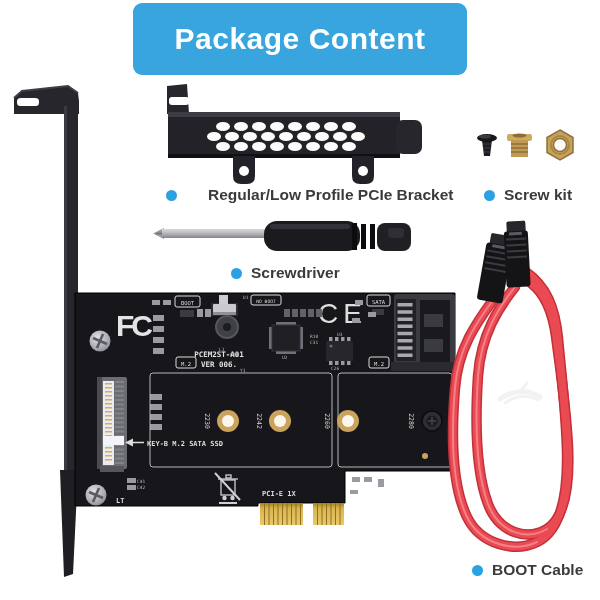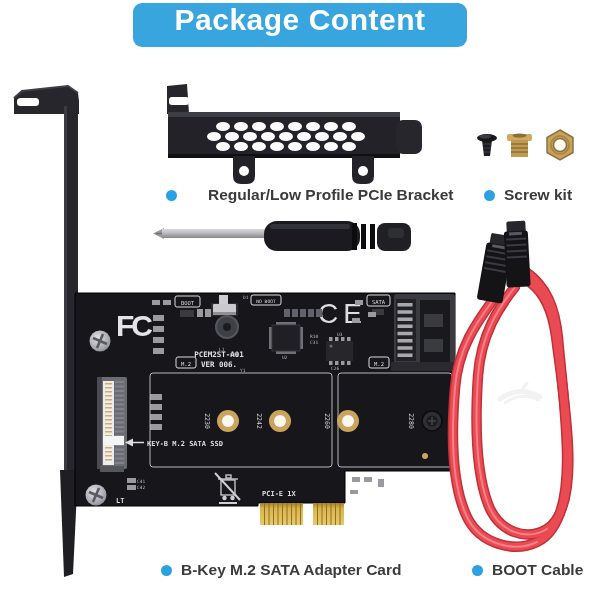--- a/index.html
+++ b/index.html
@@ -1,19 +1,19 @@
 <!DOCTYPE html>
 <html><head>
 <meta charset="utf-8">
 <style>
   html,body{margin:0;padding:0;background:#ffffff;}
   .stage{position:relative;width:600px;height:600px;background:#ffffff;overflow:hidden;
          font-family:"Liberation Sans",sans-serif;}
-  .banner{position:absolute;left:133px;top:3px;width:334px;height:44px;background:#38a5df;
-          border-radius:9px;display:flex;justify-content:center;}
+  .banner{position:absolute;left:133px;top:3px;width:334px;height:72px;background:#38a5df;
+          border-radius:9px;display:flex;align-items:center;justify-content:center;}
   .banner-text{color:#ffffff;font-size:30px;font-weight:bold;letter-spacing:.5px;}
   .item-label{position:absolute;display:flex;align-items:center;gap:9px;
               font-size:15.5px;font-weight:bold;color:#3b3b3b;white-space:nowrap;}
   .bullet{width:11px;height:11px;border-radius:50%;background:#2aa1e2;flex:0 0 auto;}
   svg text{font-family:"DejaVu Sans Mono","Liberation Mono",monospace;}
   svg .logo{font-family:"Liberation Sans",sans-serif;}
 </style>
 </head>
 <body>
 
@@ -374,24 +374,24 @@
 <div class="item-label" style="left:166px;top:186px;gap:31px;">
   <span class="bullet"></span>
   <span>Regular/Low Profile PCIe Bracket</span>
 </div>
 
 <div class="item-label" style="left:484px;top:186px;justify-content:space-between;">
   <span class="bullet"></span>
   <span>Screw kit</span>
 </div>
 
-
-<div class="item-label" style="left:161px;top:561px;">
+<div class="item-label" style="left:231px;top:264px;">
   <span class="bullet"></span>
-  <span>B-Key M.2 SATA Adapter Card</span>
-</div>
+  <span>Screwdriver</span>
+</div>
+
 
 <div class="item-label" style="left:472px;top:561px;">
   <span class="bullet"></span>
   <span>BOOT Cable</span>
 </div>
 
 </div>
 
 </body></html>

